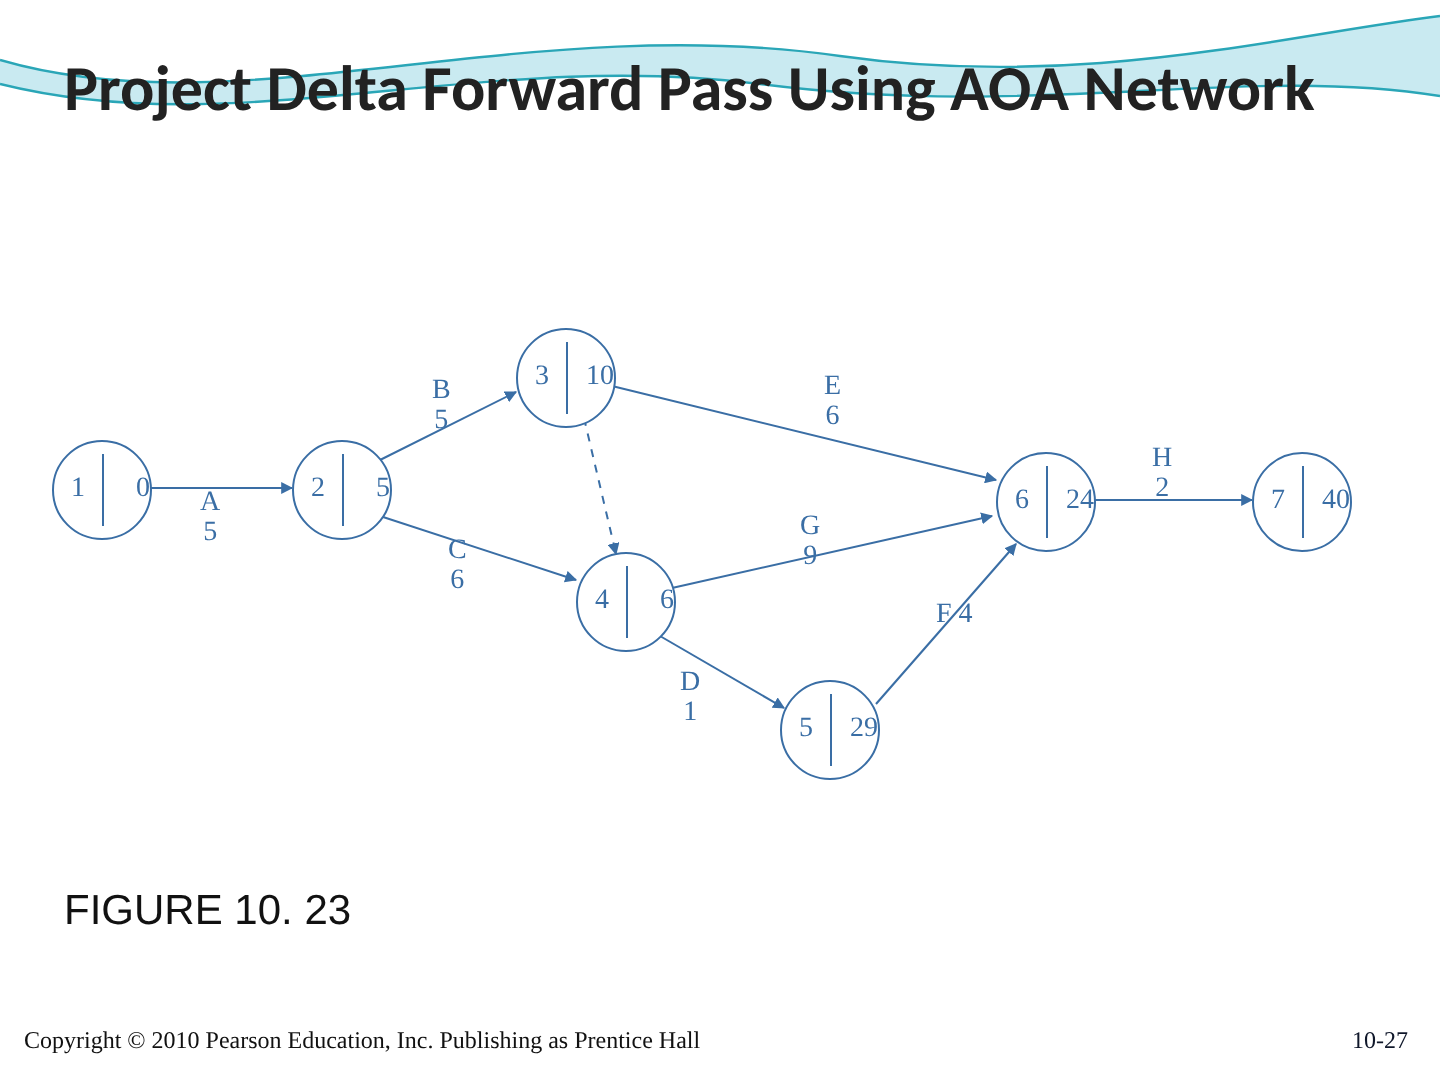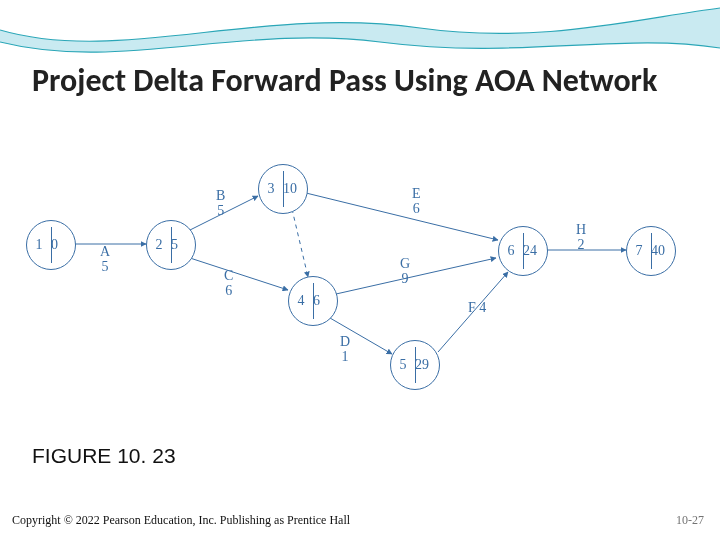--- a/index.html
+++ b/index.html
@@ -22,21 +22,20 @@
   .title {
     position: absolute;
     top: 28px;
     left: 32px;
     right: 20px;
     font-family: Calibri, 'Segoe UI', sans-serif;
     font-weight: 700;
     font-size: 32px;
     color: #222;
     line-height: 1.05;
-    margin-top: 36px;
   }
   .diagram {
     position: absolute;
     top: 160px;
     left: 20px;
     width: 680px;
     height: 250px;
   }
   .node {
     position: absolute;
@@ -64,21 +63,21 @@
     top: 50%;
     transform: translateY(-50%);
     text-align: center;
   }
   .node .right-num {
     position: absolute;
     right: 0;
     width: 50%;
     top: 50%;
     transform: translateY(-50%);
-    text-align: left;
+    text-align: right;
   }
   .edge-label {
     position: absolute;
     font-family: 'Times New Roman', serif;
     font-size: 14px;
     color: #3a6ea5;
     text-align: center;
     line-height: 1.1;
   }
   .figure-caption {
@@ -96,21 +95,21 @@
     font-family: Georgia, serif;
     font-size: 12px;
     color: #111;
   }
   .slide-num {
     position: absolute;
     right: 16px;
     bottom: 12px;
     font-family: Georgia, serif;
     font-size: 12px;
-    color: #737373;
+    color: #0f172a;
   }
 </style>
 </head>
 <body>
 
 <svg class="wave-container" viewBox="0 0 720 70" preserveAspectRatio="none">
   <path d="M0,30 C120,65 260,5 420,28 C540,45 640,18 720,8 L720,48 C620,32 520,60 380,42 C240,24 120,72 0,42 Z" fill="#bfe6ee" opacity="0.85"></path>
   <path d="M0,30 C120,65 260,5 420,28 C540,45 640,18 720,8" fill="none" stroke="#2aa6b7" stroke-width="1.2"></path>
   <path d="M0,42 C120,72 240,24 380,42 C520,60 620,32 720,48" fill="none" stroke="#2aa6b7" stroke-width="1.2"></path>
 </svg>
@@ -211,14 +210,14 @@
     <span>9</span>
   </div>
   <div class="edge-label" style="left:556px;top:62px">
     <span>H</span><br>
     <span>2</span>
   </div>
 
 </div>
 
 <div class="figure-caption">FIGURE 10. 23</div>
-<div class="copyright">Copyright © 2022 Pearson Education, Inc. Publishing as Prentice Hall</div>
+<div class="copyright">Copyright © 2010 Pearson Education, Inc. Publishing as Prentice Hall</div>
 <div class="slide-num">10-27</div>
 
 </body></html>

